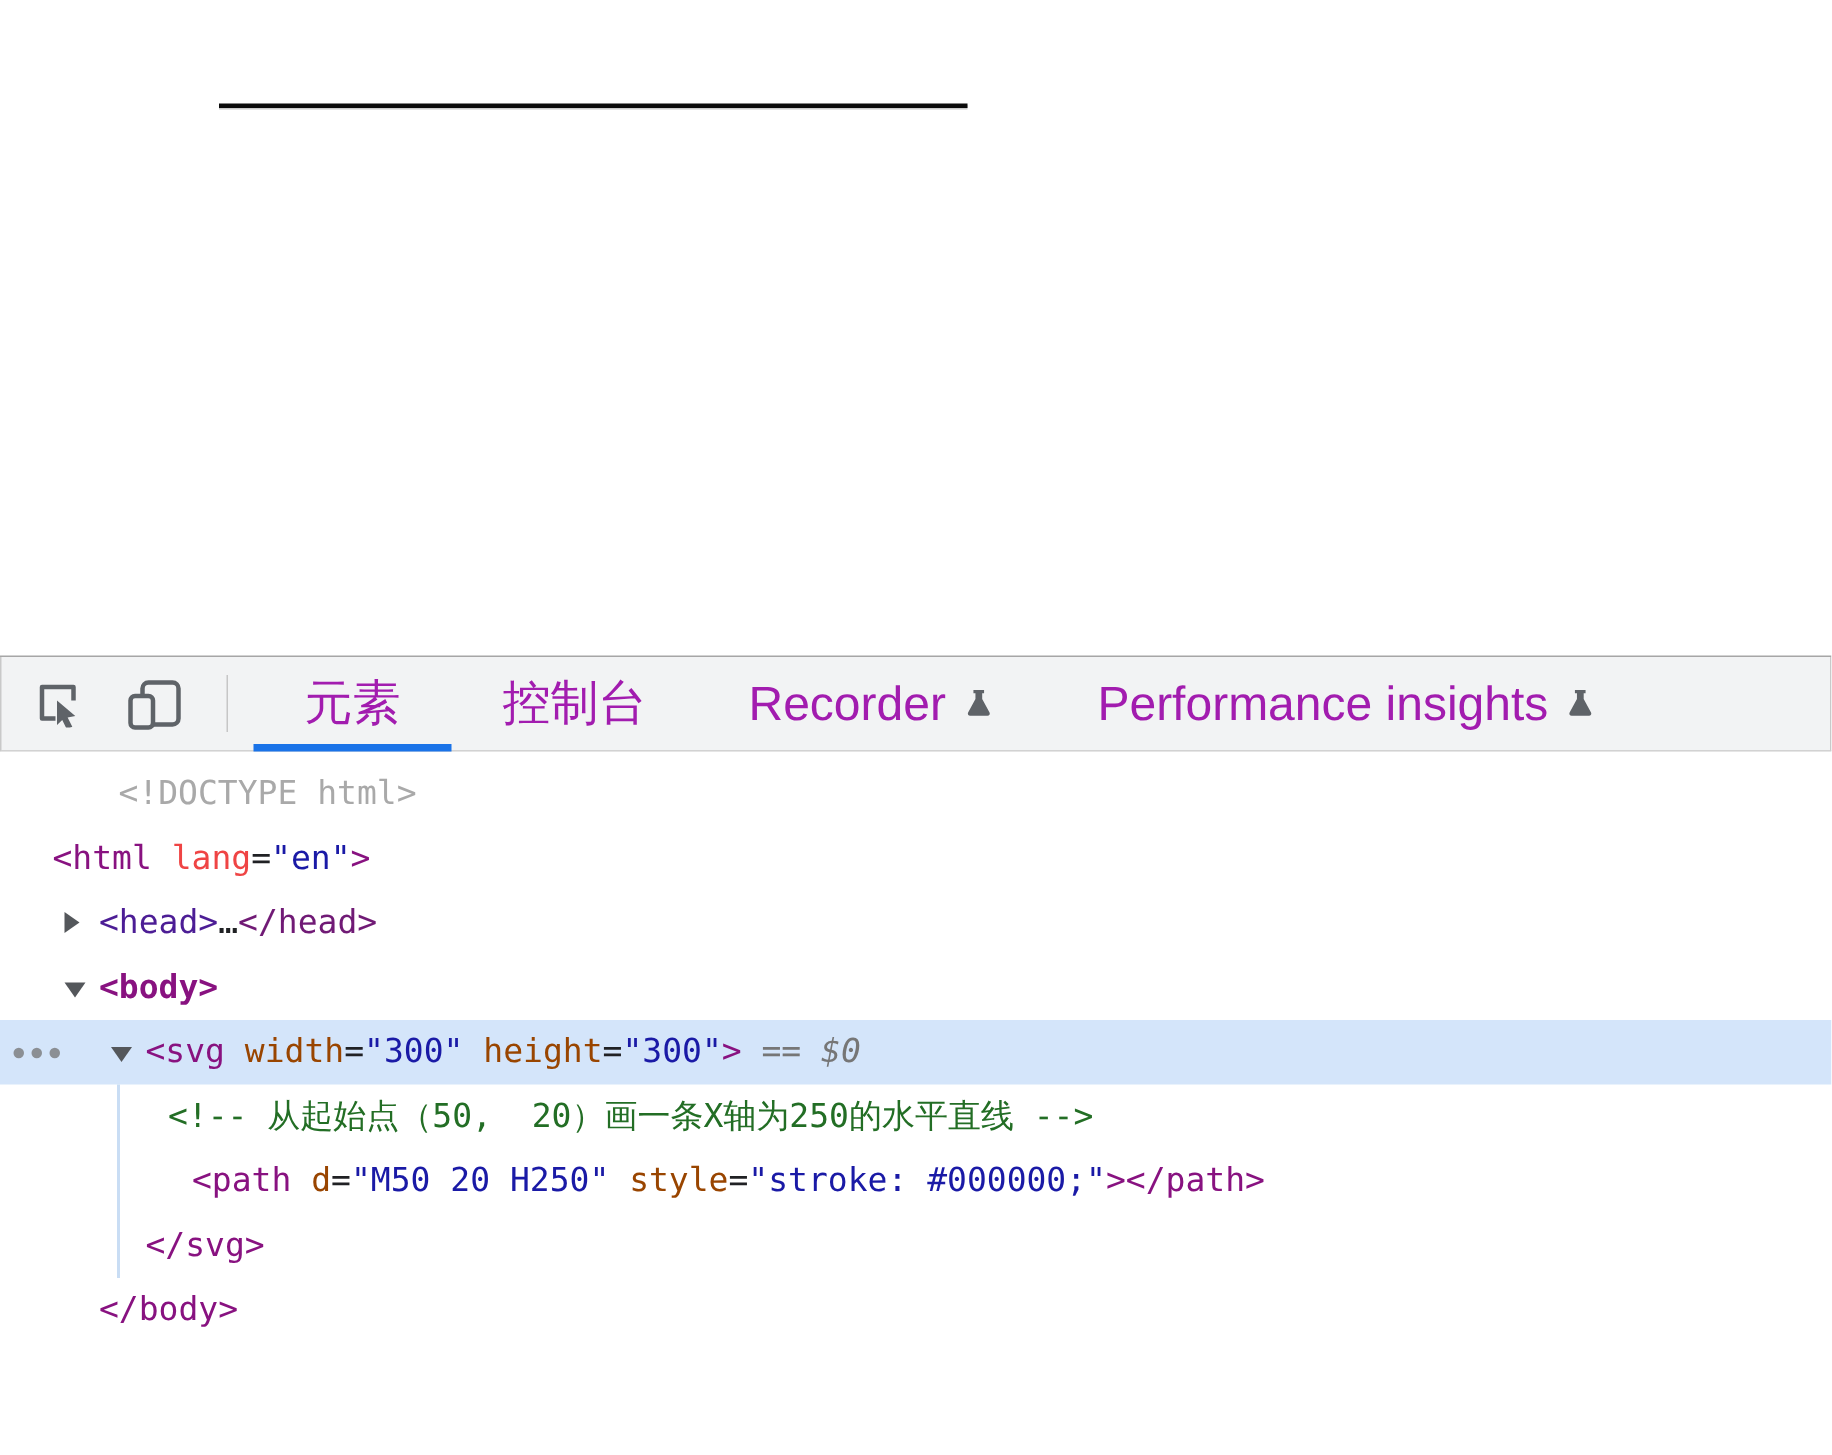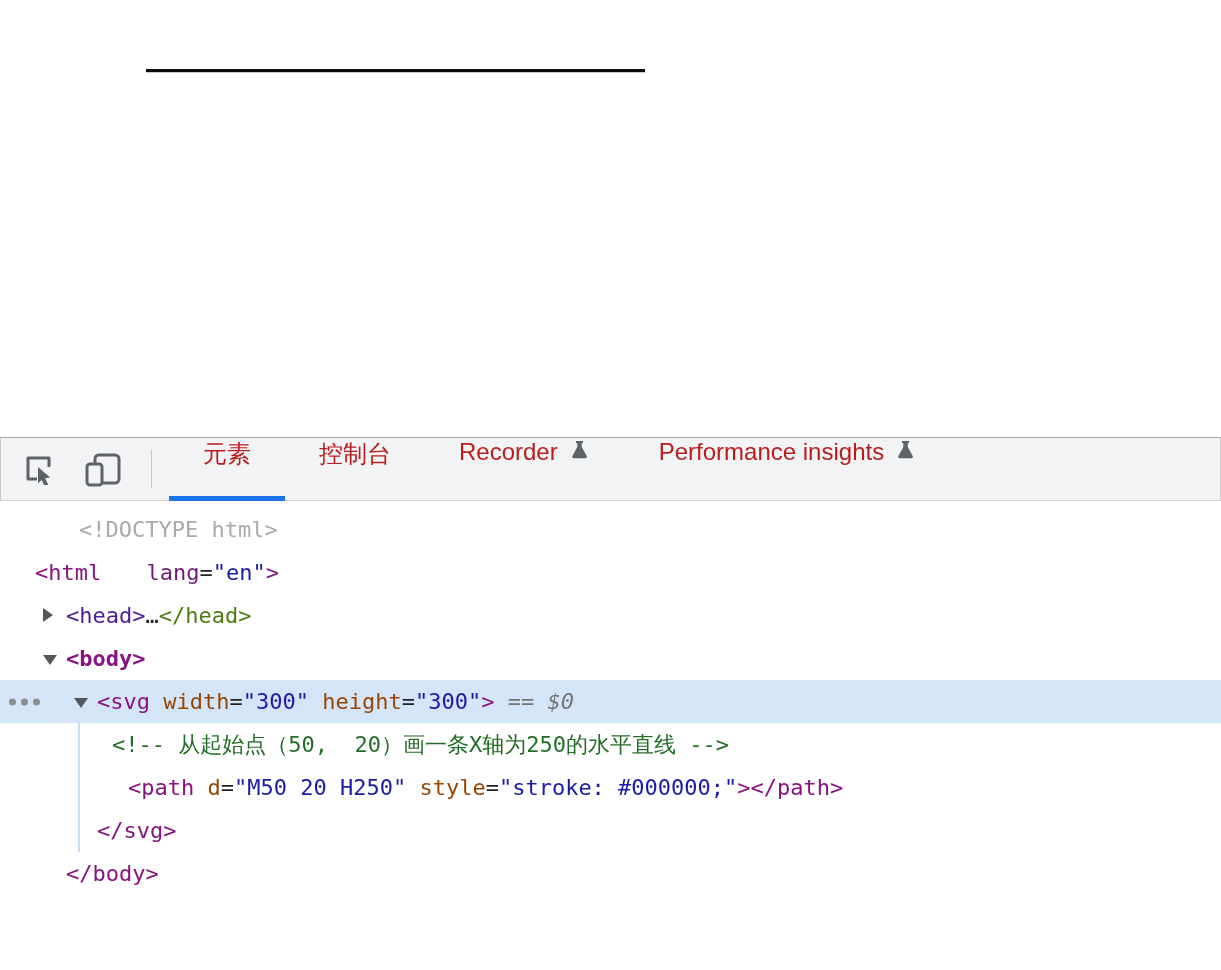--- a/index.html
+++ b/index.html
@@ -20,22 +20,22 @@
   .toolbar { height: 63px; background: #f2f3f4; border-bottom: 1px solid #d2d2d2;
              border-left: 1px solid #c9c9c9; border-right: 1px solid #c9c9c9;
              display: flex; align-items: center; }
   .tool-btn { width: 40px; height: 44px; background: transparent; border: none;
               display: flex; align-items: center; justify-content: center; cursor: pointer; }
   .tool-btn.inspect { margin-left: 18px; }
   .tool-btn.device  { margin-left: 24px; }
   .separator { width: 1px; height: 38px; background: #c6c6c6; margin-left: 28px; margin-right: 17px; }
 
   .tabs { display: flex; height: 100%; align-items: stretch; }
-  .tab { position: relative; display: flex; padding: 0 34px;
-         font-size: 24px; color: #b91c1c; cursor: pointer; white-space: nowrap; }
+  .tab { position: relative; display: flex; align-items: center; padding: 0 34px;
+         font-size: 32px; color: #a21caf; cursor: pointer; white-space: nowrap; }
   .tab .flask { margin-left: 10px; }
   .tab.active::after { content: ""; position: absolute; left: 0; right: 0; bottom: -1px;
                        height: 5px; background: var(--accent, #1a73e8); }
 
   
   .tree { position: relative; padding-top: 7px;
           font-family: "DejaVu Sans Mono", "Liberation Mono", monospace;
           font-size: 22px; color: #202124; }
   .trow { position: relative; height: 43px; line-height: 43px; white-space: pre; cursor: pointer; }
   .trow.selected { background: var(--selbg, #d4e5fa); }
@@ -97,22 +97,22 @@
           <span>Performance insights</span>
           <svg class="flask" width="23" height="25" viewBox="0 0 24 24" fill="#5f6368" aria-hidden="true">
     <path d="M8.3 2h7.4v2.3h-1.3v4l5.1 9.4c.6 1.1-.2 2.3-1.4 2.3H6.0c-1.2 0-2-1.2-1.4-2.3l5.1-9.4v-4H8.3z"></path>
   </svg>
         </div>
       </div>
   </div>
 
   <div class="tree">
       <div class="trow" style="padding-left: 35px; margin-left: 44px;"><span style="color: rgb(169, 169, 169);">&lt;!DOCTYPE html&gt;</span></div>
-      <div class="trow" style="padding-left: 35px;"><span style="color: rgb(136, 18, 128);">&lt;html </span><span style="color: #701a75; margin-left: 32px;">lang</span><span style="color: rgb(32, 33, 36);">=</span><span style="color: rgb(26, 26, 166);">"en"</span><span style="color: rgb(136, 18, 128);">&gt;</span></div>
-      <div class="trow" style="padding-left: 66px;"><span class="expander closed" style="left: 43px;"></span><span style="color: #4c1d95;">&lt;head&gt;</span><span style="color: rgb(32, 33, 36);">…</span><span style="color: #4d7c0f; text-align: right;">&lt;/head&gt;</span></div>
+      <div class="trow" style="padding-left: 35px;"><span style="color: rgb(136, 18, 128);">&lt;html </span><span style="color: #ef4444;">lang</span><span style="color: rgb(32, 33, 36);">=</span><span style="color: rgb(26, 26, 166);">"en"</span><span style="color: rgb(136, 18, 128);">&gt;</span></div>
+      <div class="trow" style="padding-left: 66px;"><span class="expander closed" style="left: 43px;"></span><span style="color: #4c1d95;">&lt;head&gt;</span><span style="color: rgb(32, 33, 36);">…</span><span style="color: #701a75; text-align: right;">&lt;/head&gt;</span></div>
       <div class="trow" style="padding-left: 66px; font-weight: bold;"><span class="expander open" style="left: 43px;"></span><span style="color: rgb(136, 18, 128);">&lt;body&gt;</span></div>
       <div class="trow selected" style="padding-left: 97px;"><span class="expander open" style="left: 74px;"></span><span class="dots"><i></i><i></i><i></i></span><span style="color: rgb(136, 18, 128);">&lt;svg </span><span style="color: rgb(153, 69, 0);">width</span><span style="color: rgb(32, 33, 36);">=</span><span style="color: rgb(26, 26, 166);">"300"</span><span style="color: rgb(32, 33, 36);"> </span><span style="color: rgb(153, 69, 0);">height</span><span style="color: rgb(32, 33, 36);">=</span><span style="color: rgb(26, 26, 166);">"300"</span><span style="color: rgb(136, 18, 128);">&gt;</span><span class="tk-meta" style="color: rgb(118, 118, 118);"> == $0</span></div>
       <div class="trow" style="padding-left: 112px;"><span style="color: rgb(35, 110, 37);">&lt;!-- 从起始点（50,  20）画一条X轴为250的水平直线 --&gt;</span></div>
       <div class="trow" style="padding-left: 128px;"><span style="color: rgb(136, 18, 128);">&lt;path </span><span style="color: rgb(153, 69, 0);">d</span><span style="color: rgb(32, 33, 36);">=</span><span style="color: rgb(26, 26, 166);">"M50 20 H250"</span><span style="color: rgb(32, 33, 36);"> </span><span style="color: rgb(153, 69, 0);">style</span><span style="color: rgb(32, 33, 36);">=</span><span style="color: rgb(26, 26, 166);">"stroke: #000000;"</span><span style="color: rgb(136, 18, 128);">&gt;&lt;/path&gt;</span></div>
       <div class="trow" style="padding-left: 97px;"><span style="color: rgb(136, 18, 128);">&lt;/svg&gt;</span></div>
       <div class="trow" style="padding-left: 66px;"><span style="color: rgb(136, 18, 128);">&lt;/body&gt;</span></div>
       <div class="indent-guide" style="top: 222px; height: 129px;"></div>
     </div>
 </div>
 

